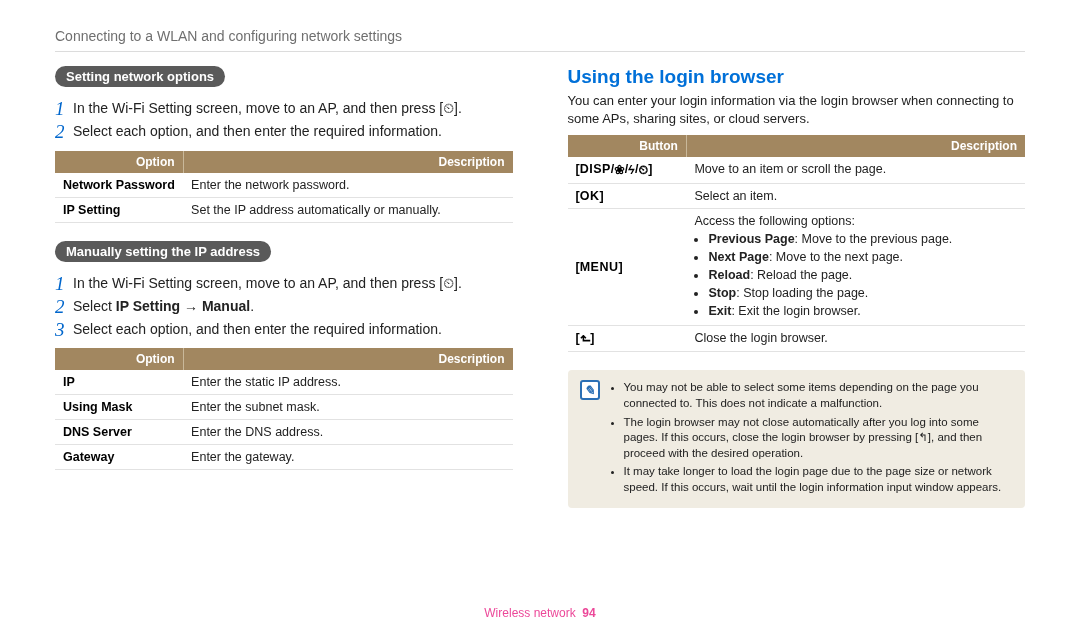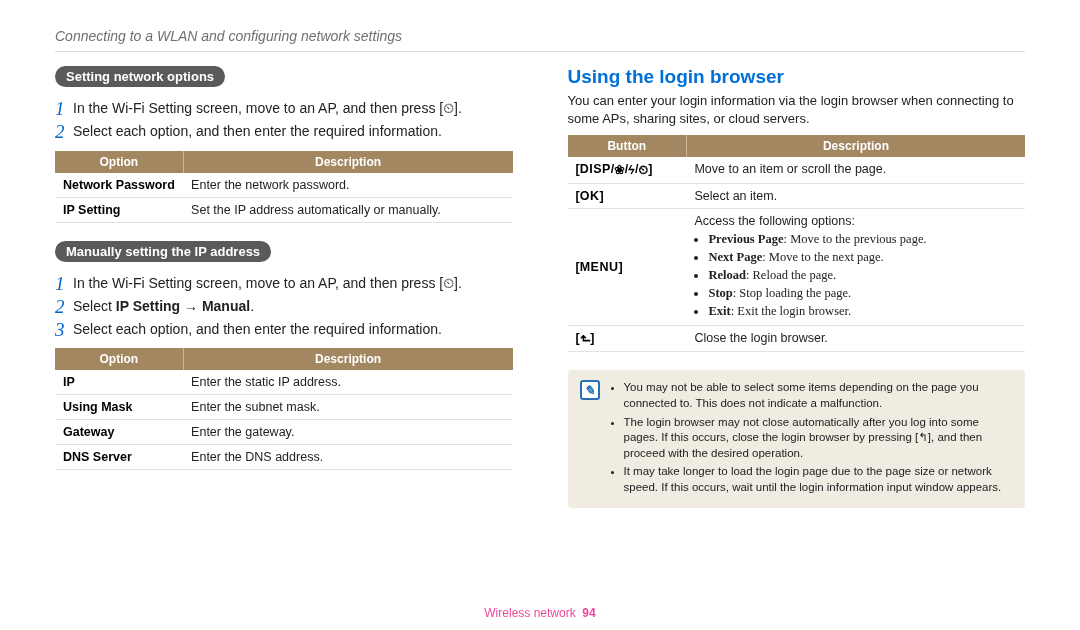--- a/index.html
+++ b/index.html
@@ -23,21 +23,20 @@
   .colwrap {
     display: flex;
     flex: 1;
     gap: 55px;
   }
   .col {
     flex: 1;
     min-width: 0;
   }
   .breadcrumb {
-    font-style: italic;
     color: #6f6f6f;
     font-size: 14px;
     margin-bottom: 4px;
   }
   .hr {
     border: none;
     border-top: 1px solid #dcdcdc;
     margin: 3px 0 14px 0;
   }
   .pill {
@@ -77,34 +76,34 @@
   table.tbl {
     width: 100%;
     border-collapse: collapse;
     font-size: 12.5px;
     margin-bottom: 18px;
   }
   .tbl th {
     background: #a28760;
     color: #fff;
     font-weight: 700;
-    text-align: center;
+    text-align: right;
     padding: 4px 8px;
     font-size: 12px;
   }
   .tbl td {
     padding: 5px 8px;
     border-bottom: 1px solid #e2e2e2;
     vertical-align: top;
   }
   .tbl td.k { font-weight: 700; width: 28%; color:#000; }
   .tbl th:first-child { border-right: 1px solid #c9b89a; }
   .tbl.button-tbl td.k { width: 26%; }
   .tbl ul { margin: 3px 0 0 0; padding-left: 14px; }
-  .tbl li { margin: 1px 0; line-height: 1.35; font-family: Liberation Serif, serif; }
+  .tbl li { margin: 1px 0; line-height: 1.35; }
 
   h2.section {
     color: #0070d8;
     font-size: 19px;
     font-weight: 600;
     margin: 0 0 4px 0;
   }
   .intro {
     font-size: 13px;
     line-height: 1.35;
@@ -242,26 +241,26 @@
         </tr>
         <tr>
               <td class="k">IP</td>
               <td>Enter the static IP address.</td>
             </tr>
         <tr>
               <td class="k">Using Mask</td>
               <td>Enter the subnet mask.</td>
             </tr>
         <tr>
+              <td class="k">DNS Server</td>
+              <td>Enter the DNS address.</td>
+            </tr>
+        <tr>
               <td class="k">Gateway</td>
               <td>Enter the gateway.</td>
-            </tr>
-        <tr>
-              <td class="k">DNS Server</td>
-              <td>Enter the DNS address.</td>
             </tr>
       </tbody>
         </table>
     </div>
 
     <div class="col">
       <h2 class="section">Using the login browser</h2>
       <div class="intro">You can enter your login information via the login browser when connecting to some APs, sharing sites, or cloud servers.</div>
 
       <table class="tbl button-tbl">

